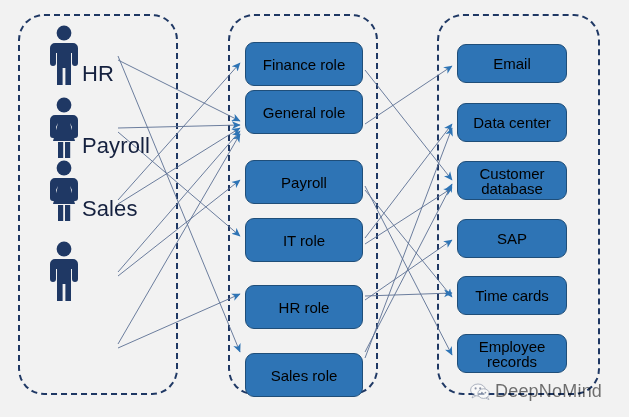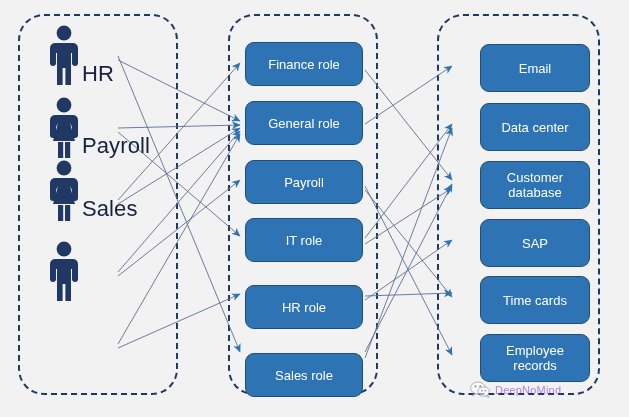--- a/index.html
+++ b/index.html
@@ -58,45 +58,45 @@
     letter-spacing: 0.1px;
   }
 
   
   .node {
     position: absolute;
     box-sizing: border-box;
     background: #2e74b5;
     border: 1.4px solid #1f4e79;
     border-radius: 9px;
-    color: #ffffff;
-    font-size: 13px;
+    color: #000000;
+    font-size: 15px;
     line-height: 15px;
     display: flex;
     align-items: center;
     justify-content: center;
     text-align: center;
     padding: 2px 4px;
   }
   .node.role { left: 245px; width: 118px; height: 44px; }
-  .node.res  { left: 480px; width: 110px; height: 48px; }
+  .node.res  { left: 457px; width: 110px; height: 39px; }
 
   
   #watermark {
     position: absolute;
     left: 470px;
     top: 381px;
     display: flex;
     align-items: center;
     gap: 5px;
     opacity: 0.55;
   }
   #watermark .wm-text {
-    font-size: 11px;
-    color: #6d28d9;
+    font-size: 18px;
+    color: #000000;
     letter-spacing: 0.2px;
   }
 </style>
 </head>
 <body>
 
 <div id="canvas">
 
   <div class="group" id="group-users"></div>
   <div class="group" id="group-roles"></div>
@@ -169,21 +169,21 @@
     <svg class="figure" viewBox="0 0 44 62">
       <circle cx="22" cy="8" r="7.4" fill="#1f3864"></circle>
       <path d="M13,18 h18 a5,5 0 0 1 5,5 v15 a3,3 0 0 1 -6,0 v-10 h-1 v15 h-14 v-15 h-1 v10 a3,3 0 0 1 -6,0 v-15 a5,5 0 0 1 5,-5 z" fill="#1f3864"></path>
       <rect x="15" y="39" width="5.6" height="21" fill="#1f3864"></rect>
       <rect x="23.4" y="39" width="5.6" height="21" fill="#1f3864"></rect>
     </svg>
   </div>
 
 
   <div class="node role" style="top:42px">Finance role</div>
-  <div class="node role" style="top:101px">General role</div>
+  <div class="node role" style="top:90px">General role</div>
   <div class="node role" style="top:160px">Payroll</div>
   <div class="node role" style="top:218px">IT role</div>
   <div class="node role" style="top:285px">HR role</div>
   <div class="node role" style="top:353px">Sales role</div>
 
   <div class="node res" style="top:44px">Email</div>
   <div class="node res" style="top:103px">Data center</div>
   <div class="node res" style="top:161px">Customer database</div>
   <div class="node res" style="top:276px">Time cards</div>
   <div class="node res" style="top:219px">SAP</div>

